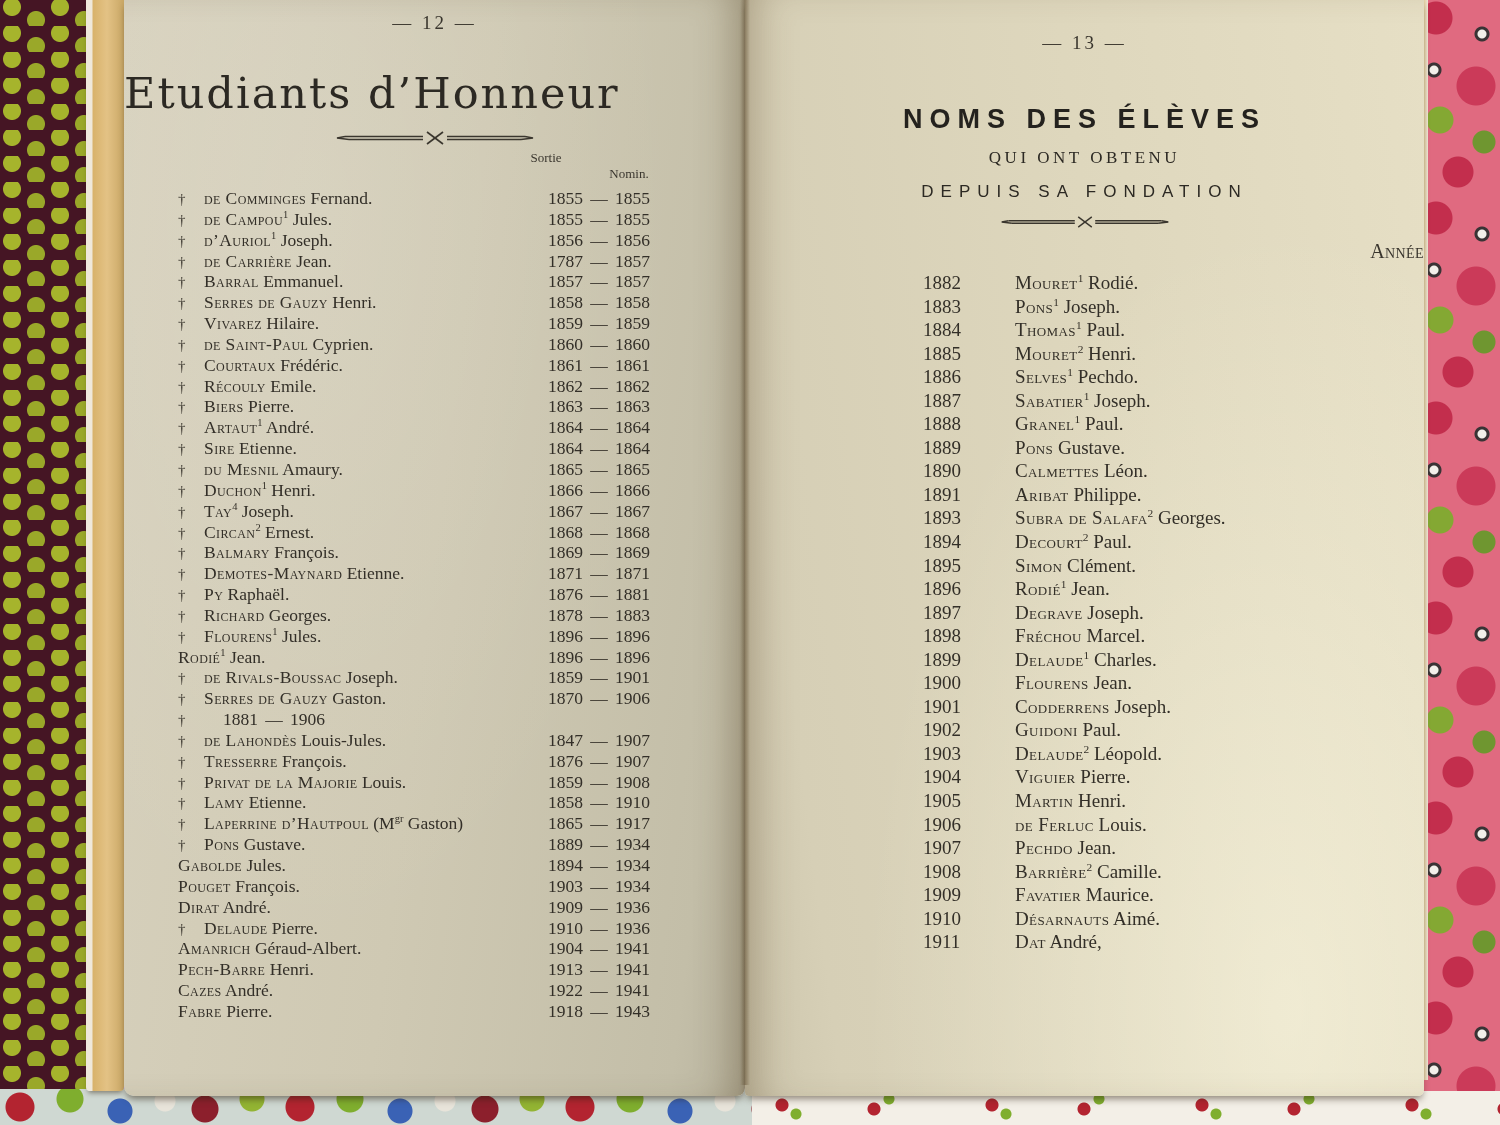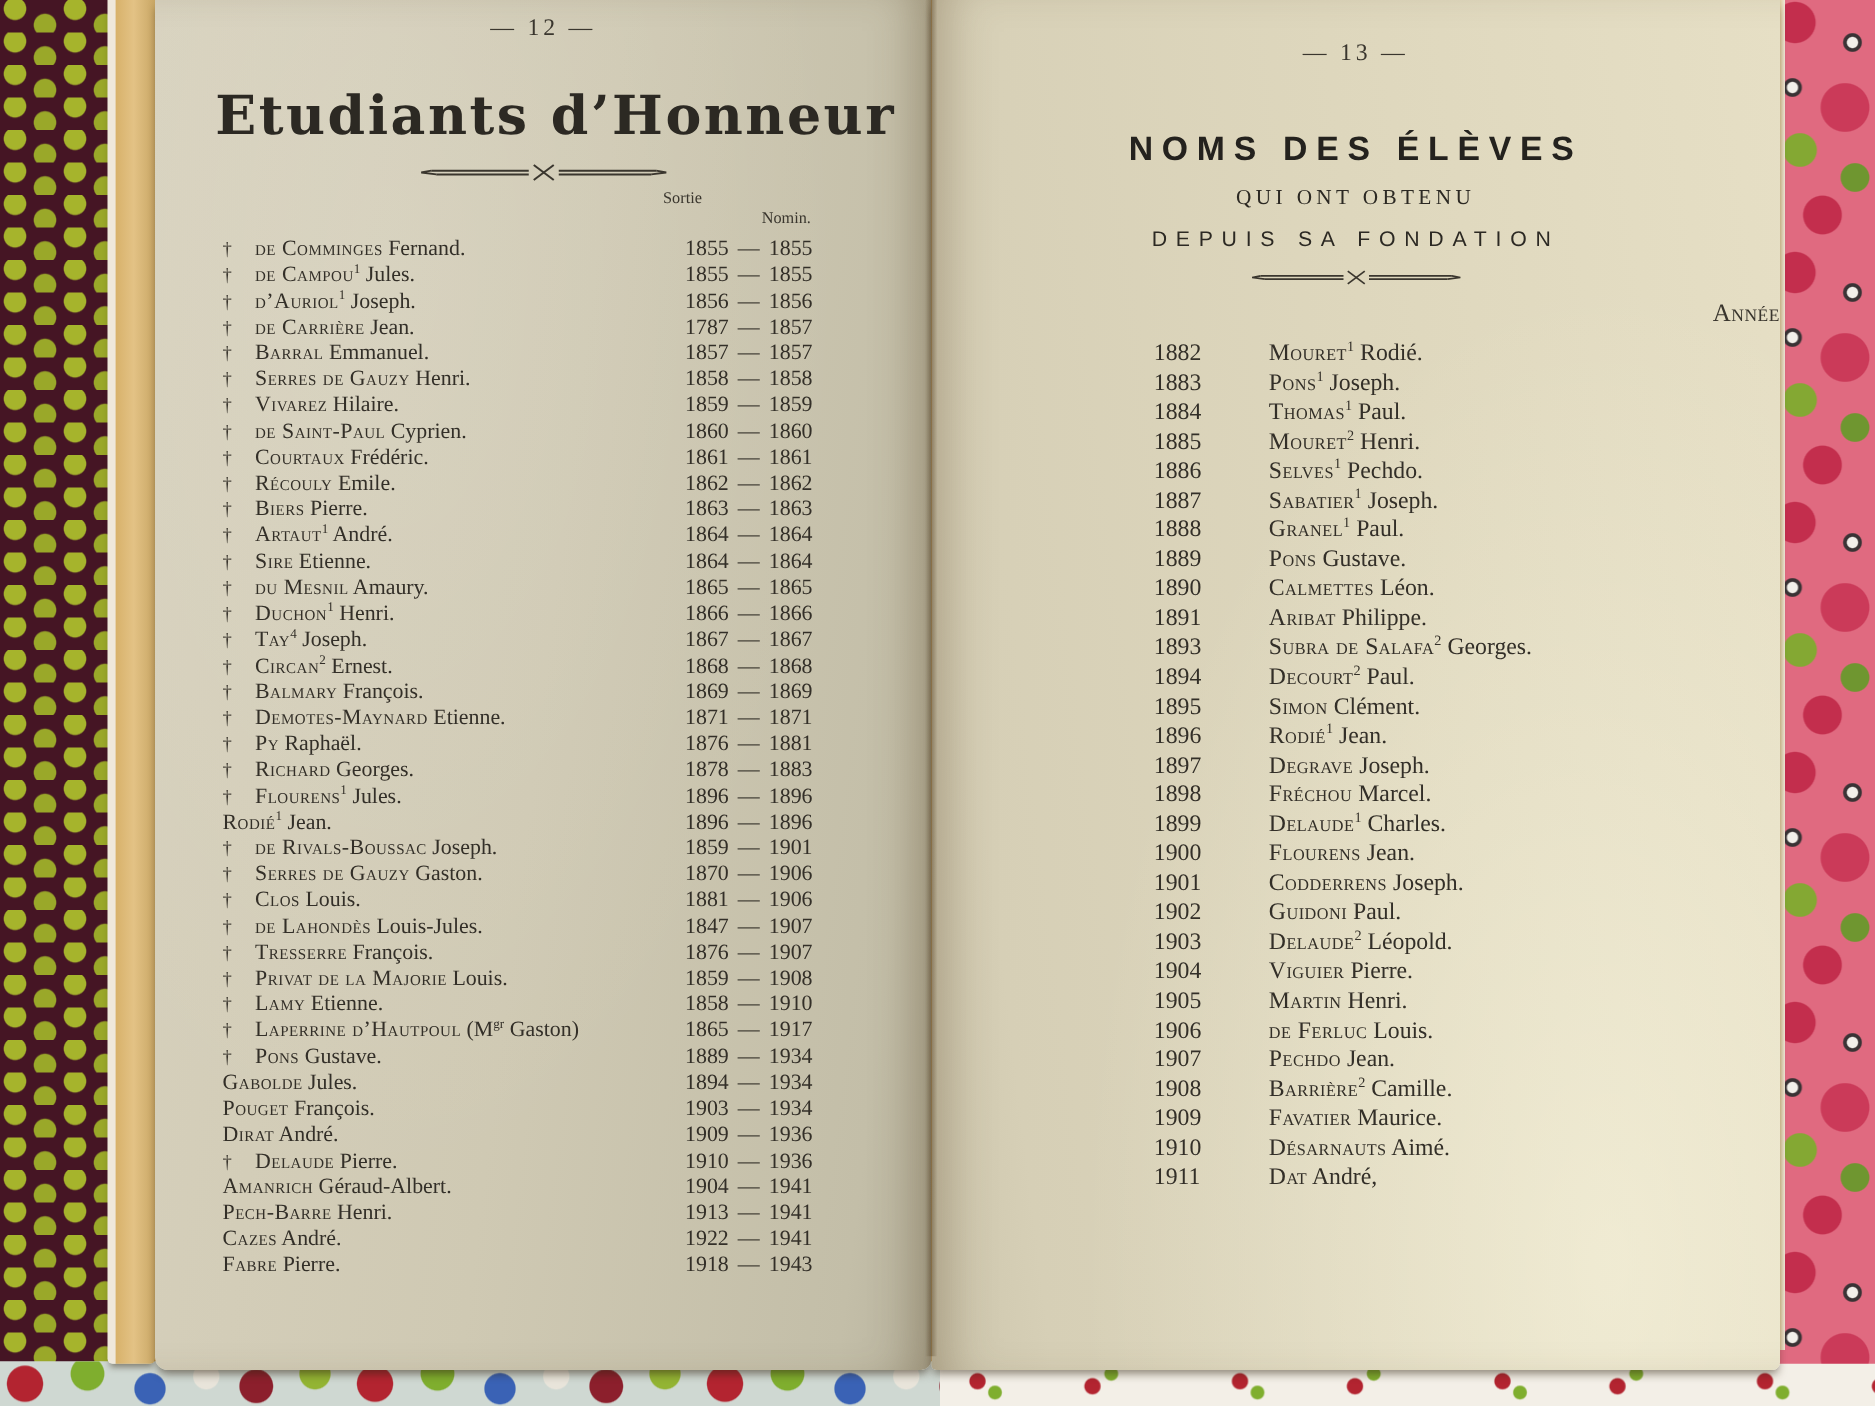--- a/index.html
+++ b/index.html
@@ -1,17 +1,17 @@
 <!DOCTYPE html>
 <html><head>
 <meta charset="utf-8">
 <title>Document</title>
 <style>
   html,body{margin:0;padding:0;background:#777;}
-  .scene{position:relative;width:1500px;height:1125px;overflow:hidden;background:#a16207;
+  .scene{position:relative;width:1500px;height:1125px;overflow:hidden;background:#c4b5fd;
          font-family:"Liberation Serif","DejaVu Serif",serif;}
   
   .fabric-left{position:absolute;left:0;top:0;width:96px;height:100%;
     background-color:#451524;
     background-image:
       radial-gradient(circle at 12px 7px,  #a6b42c 8.5px, rgba(0,0,0,0) 9.5px),
       radial-gradient(circle at 36px 20px, #9aa829 8.5px, rgba(0,0,0,0) 9.5px);
     background-size:48px 26px;}
   .fabric-right{position:absolute;right:0;top:0;width:82px;height:100%;
     background-color:#e06a80;
@@ -59,22 +59,22 @@
   .page-right{left:659px;width:679px;
     background:
       radial-gradient(ellipse at 80% 92%, rgba(255,252,230,.5), rgba(0,0,0,0) 55%),
       linear-gradient(263deg,#e6dfc5 0%,#ded7bd 45%,#d6cfb6 88%,#cdc6ad 100%);
     box-shadow:inset 32px 0 38px -20px rgba(90,70,40,.34), 0 5px 7px -2px rgba(50,35,18,.5);
     border-radius:0 0 6px 4px;}
   .gutter{position:absolute;left:654px;top:0;width:10px;height:99%;z-index:3;
     background:linear-gradient(to right,rgba(80,60,30,0),rgba(80,60,30,.38) 55%,rgba(80,60,30,0));}
   
   .pnum{margin-top:12px;text-align:center;font-size:19px;letter-spacing:3px;color:#3a362e;}
-  .title{margin:34px 0 0 0;text-align:center;font-family:"DejaVu Serif","Liberation Serif",serif;
-    font-weight:700;font-size:43px;letter-spacing:2px;color:#2c2923;padding-left:20px;}
+  .title{margin:34px 0 0 0;font-family:"DejaVu Serif","Liberation Serif",serif;
+    font-weight:400;font-size:43px;letter-spacing:2px;color:#2c2923;}
   .orn{display:block;margin:10px auto 0 auto;}
   .col-headers{display:flex;justify-content:flex-end;padding-right:76px;margin-top:2px;
     font-size:13px;color:#3a362e;}
   .col-headers .ch1{width:86px;text-align:center;}
   .col-headers .ch2{width:80px;text-align:center;margin-top:16px;}
   .rows-l{margin-top:6px;padding:0 76px 0 54px;}
   .row-l{display:flex;align-items:baseline;line-height:20.85px;height:20.85px;font-size:17.5px;white-space:nowrap;}
   .cross{width:26px;font-size:15px;color:#3a362e;}
   .nm{flex:1;overflow:hidden;}
   .sc{font-variant:small-caps;letter-spacing:.4px;}
@@ -349,21 +349,20 @@
             <span class="cross">†</span>
             <span class="nm"><span class="sc">Serres de Gauzy</span><span class="gv"> Gaston.</span></span>
             <span class="yrs">
               <span class="y1">1870</span>
               <span class="dash">—</span>
               <span class="y2">1906</span>
             </span>
           </div>
           <div class="row-l">
             <span class="cross">†</span>
-            <span class="nm"><span class="sc">Clos</span><span class="gv"> Louis.</span></span>
             <span class="yrs">
               <span class="y1">1881</span>
               <span class="dash">—</span>
               <span class="y2">1906</span>
             </span>
           </div>
           <div class="row-l">
             <span class="cross">†</span>
             <span class="nm"><span class="sc">de Lahondès</span><span class="gv"> Louis-Jules.</span></span>
             <span class="yrs">

